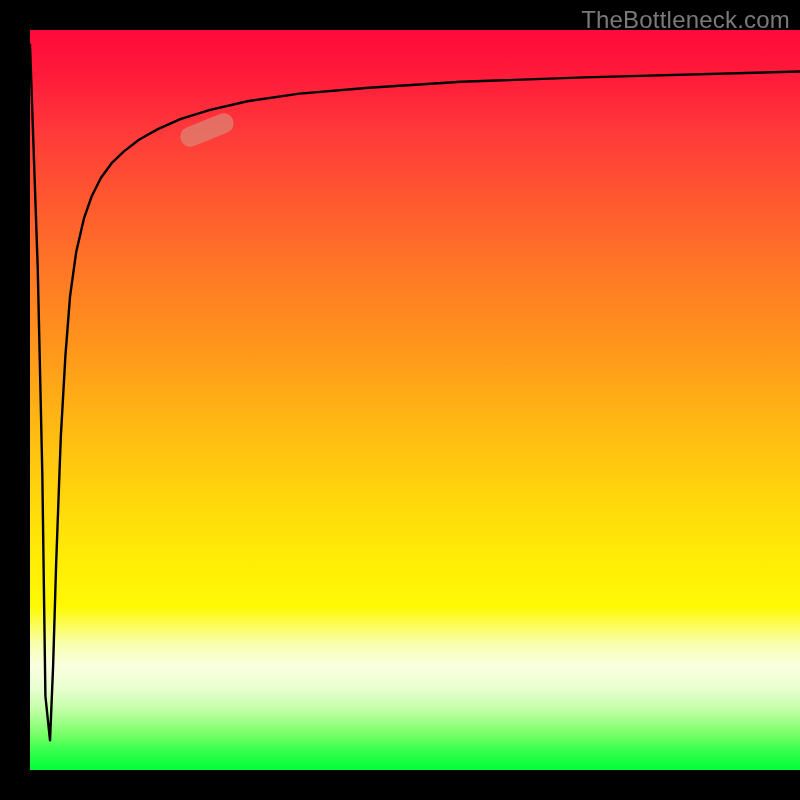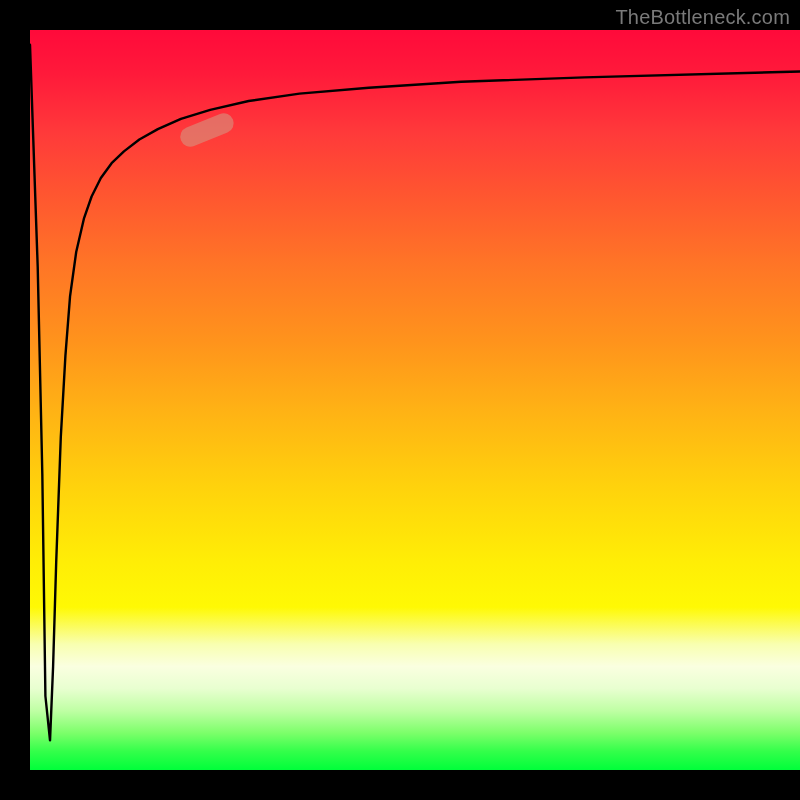--- a/index.html
+++ b/index.html
@@ -40,21 +40,21 @@
       #bfffa4 92%,
       #7cff6a 95%,
       #33ff4a 97.5%,
       #00ff3a 100%
     );
   }
   .watermark {
     position: absolute;
     top: 6px;
     right: 10px;
-    font-size: 20px;
+    font-size: 24px;
     font-weight: 400;
     color: #7a7a7a;
     letter-spacing: 0.2px;
     user-select: none;
   }
   .curve-svg {
     position: absolute;
     left: 30px;
     top: 30px;
     width: 770px;

